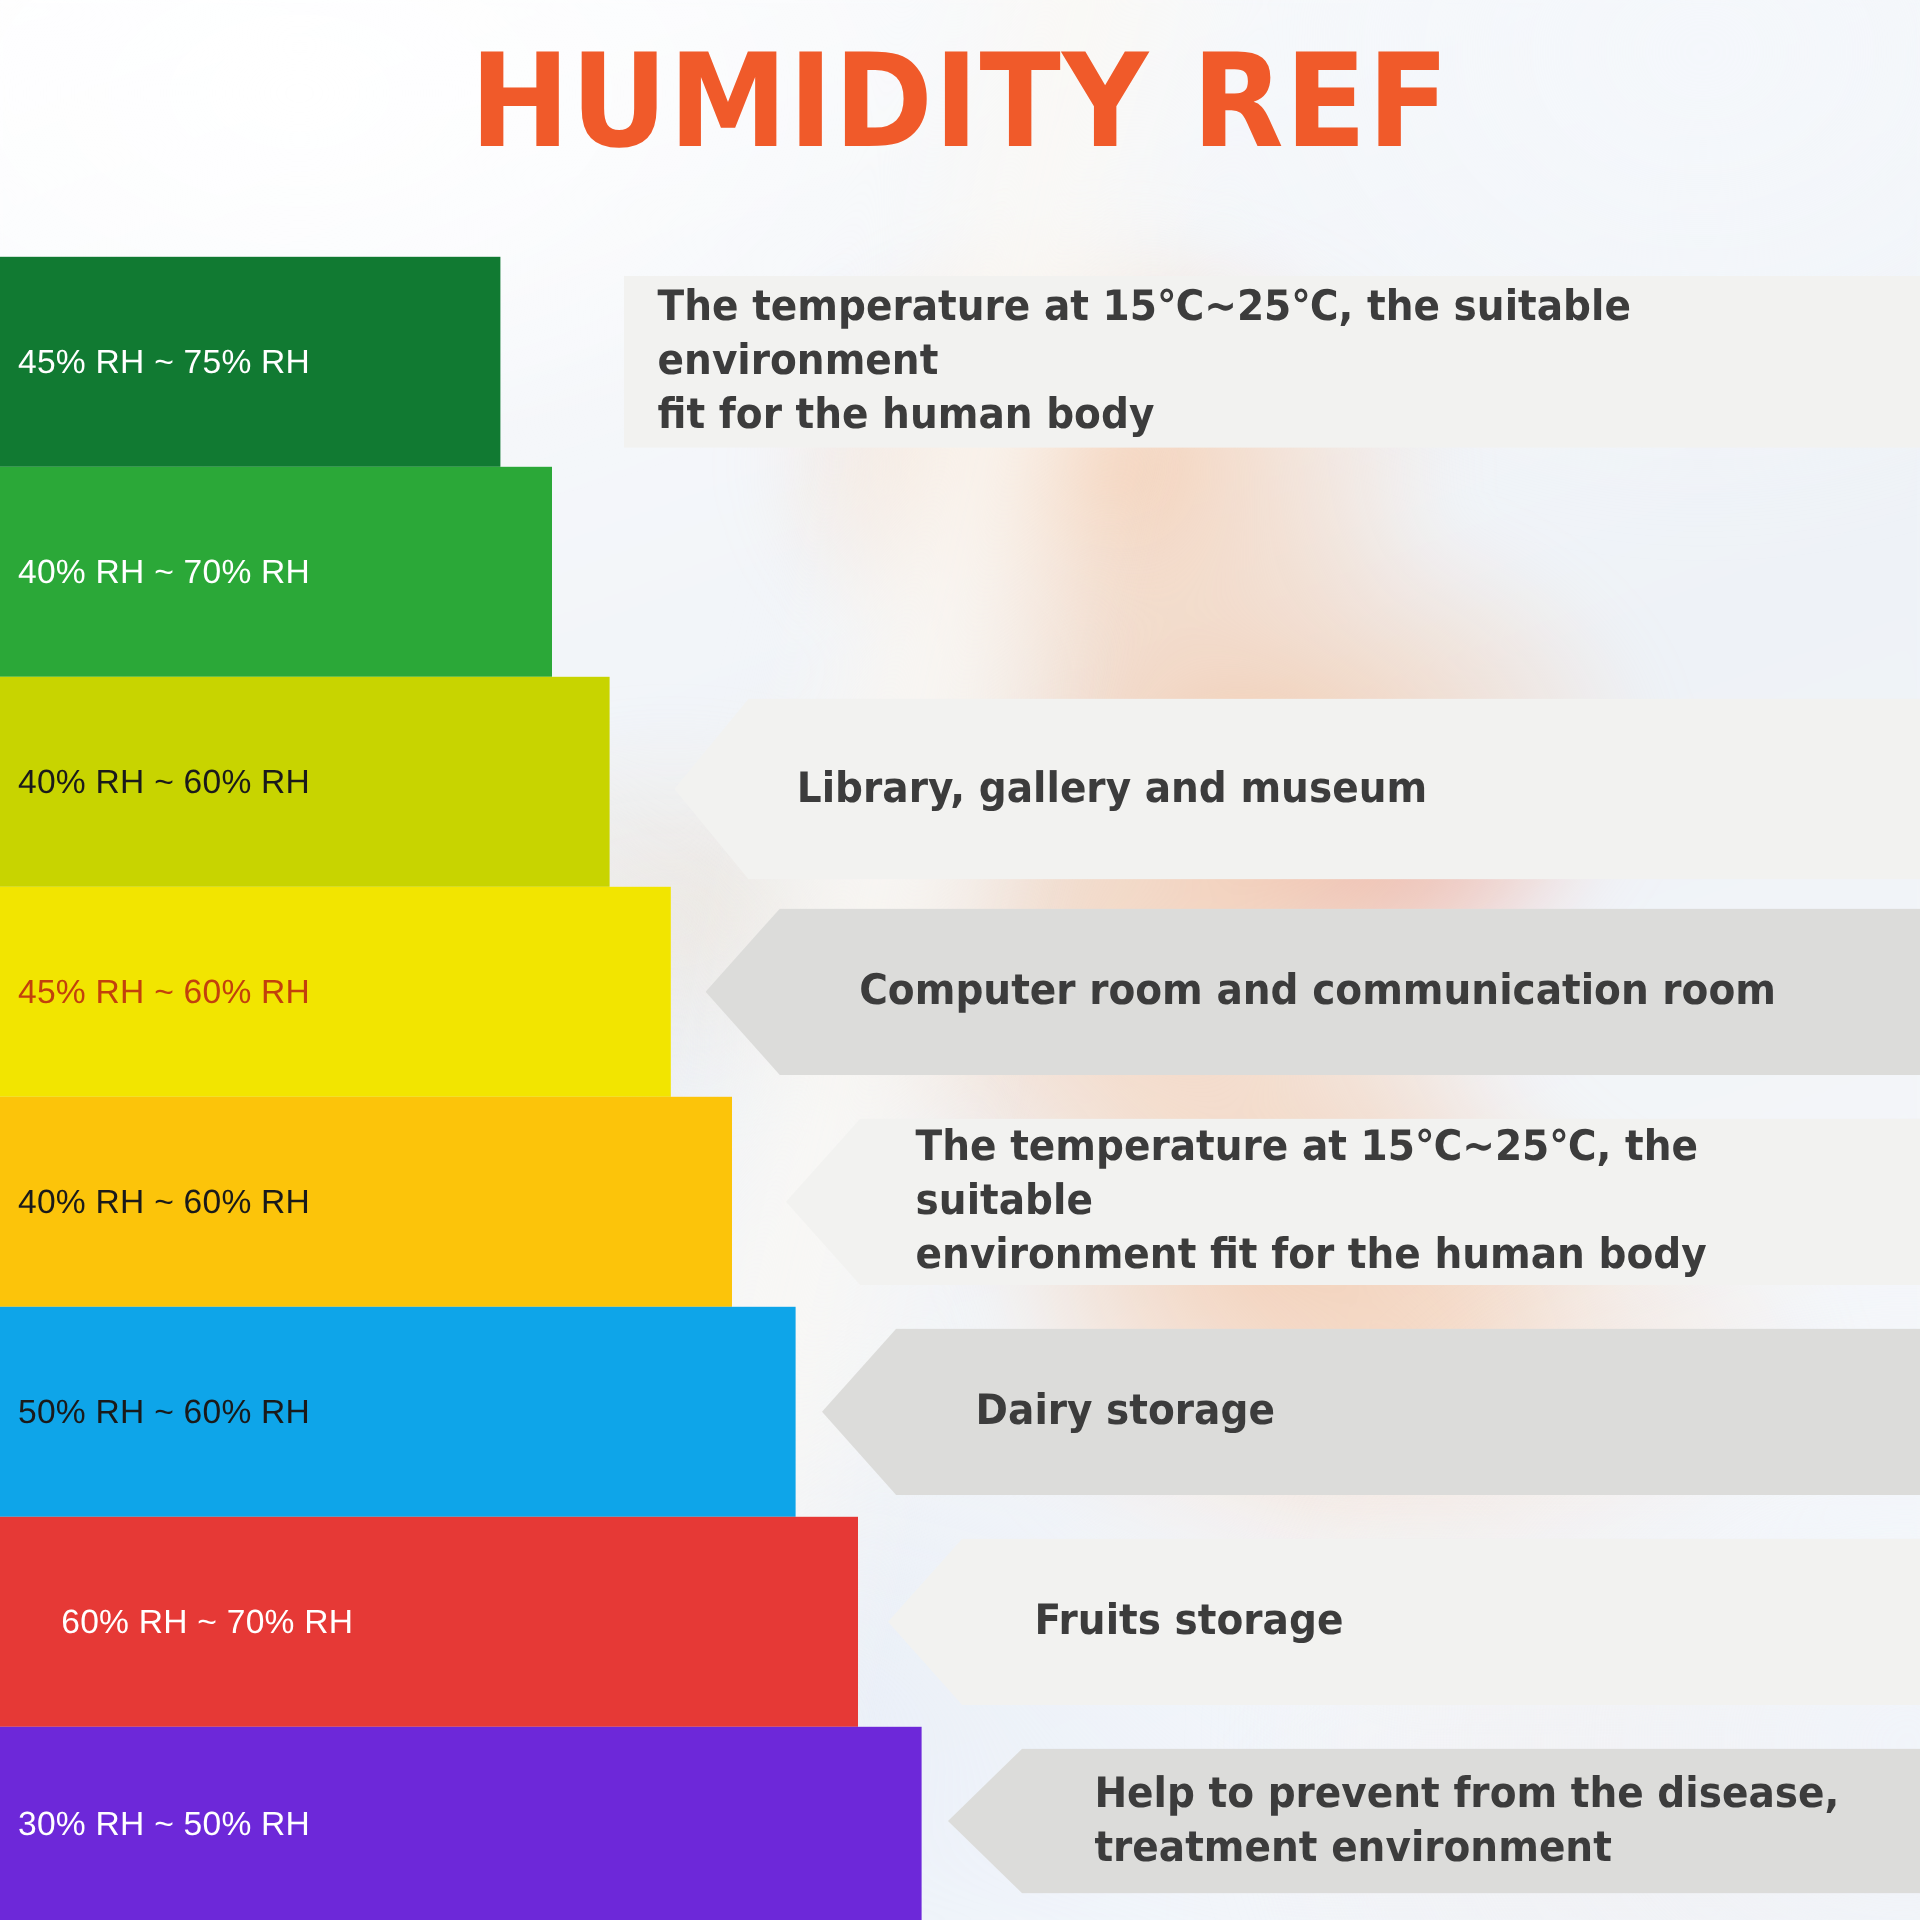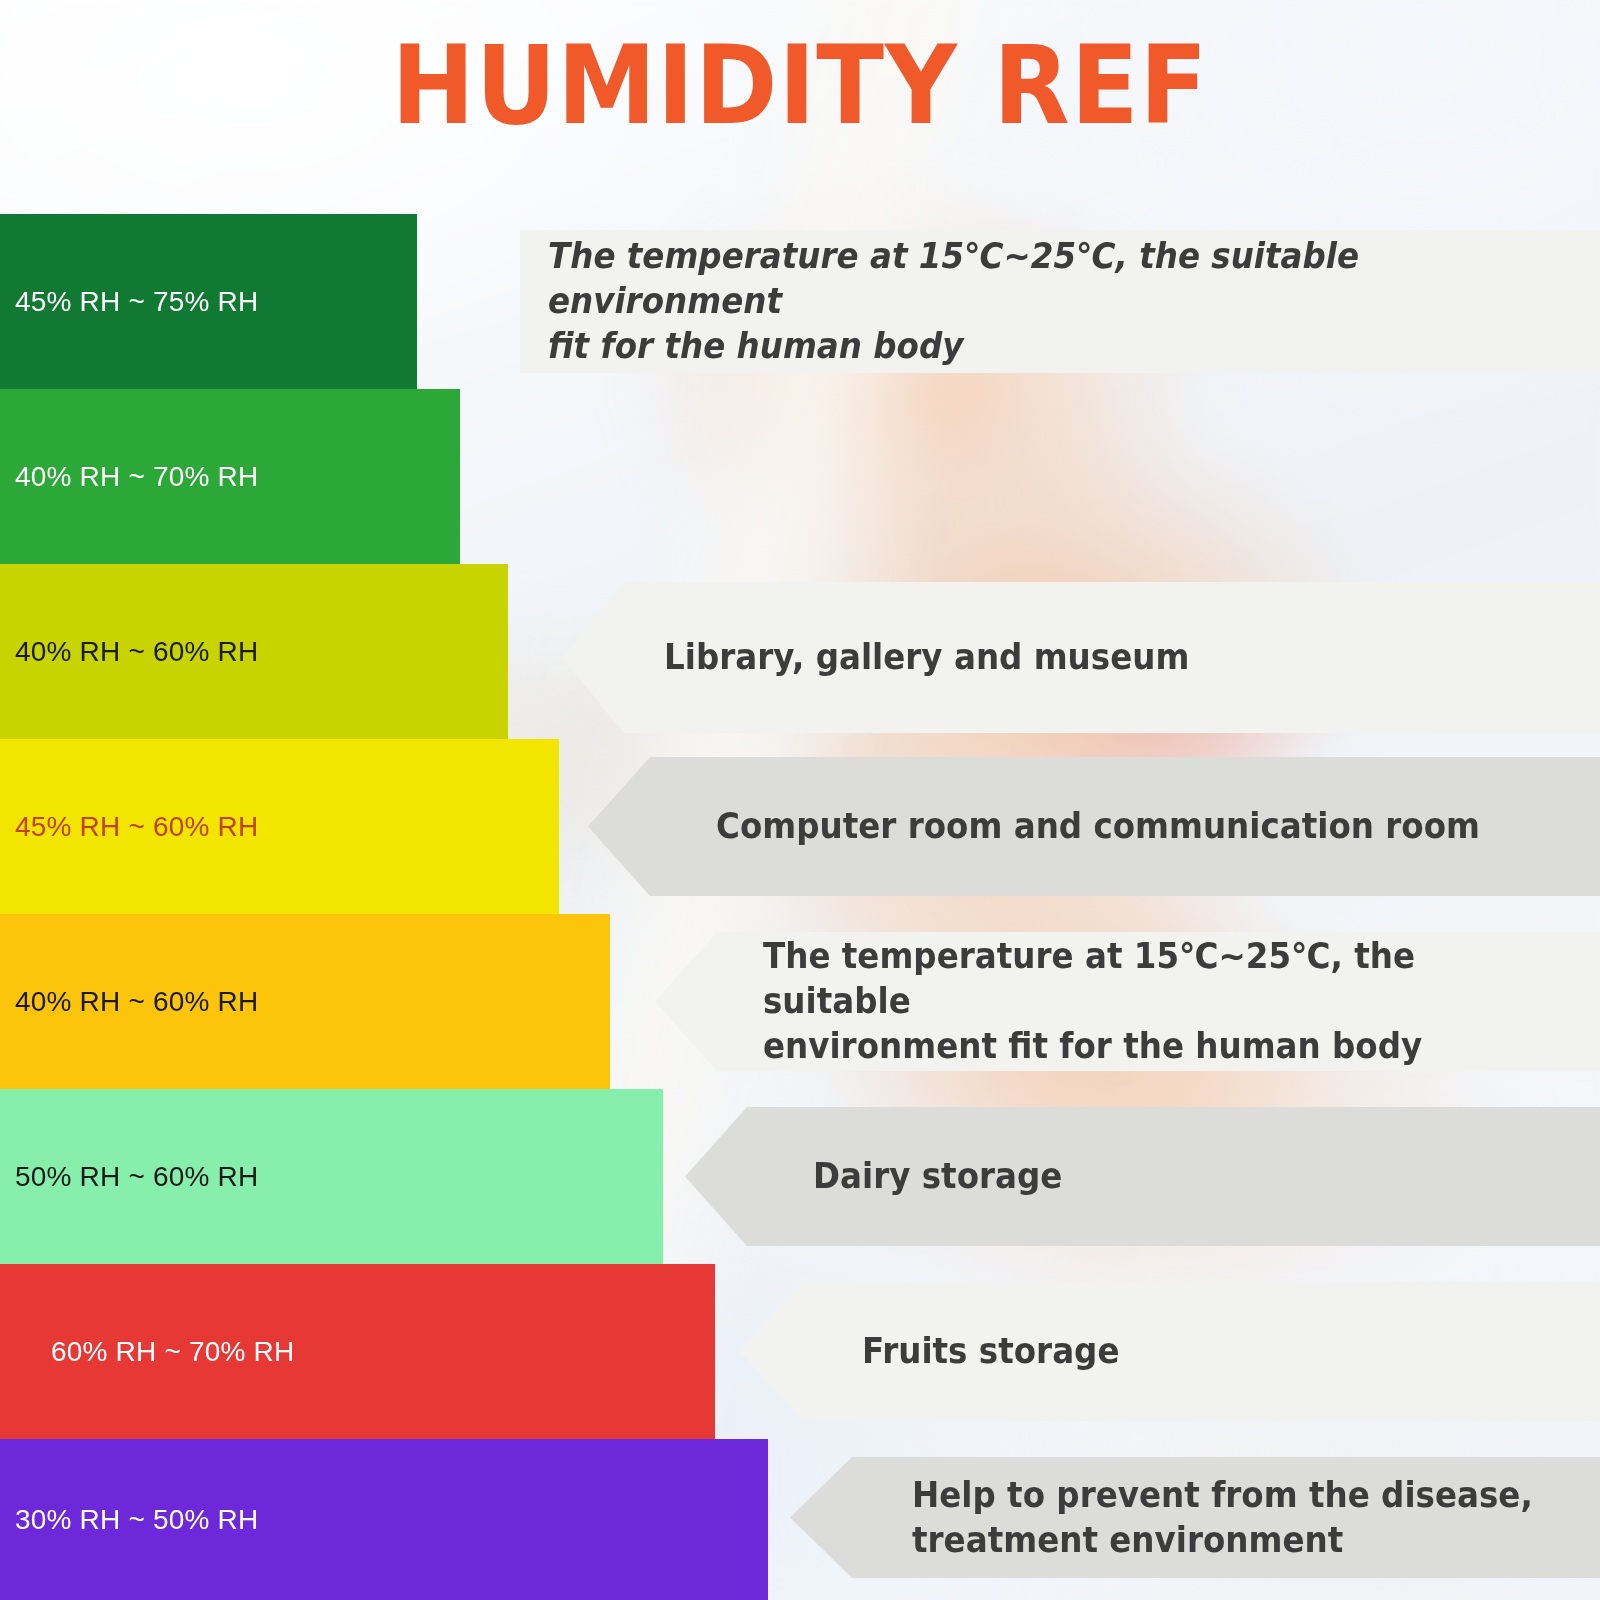--- a/index.html
+++ b/index.html
@@ -101,21 +101,21 @@
   <div class="layer fabric"></div>
 </div>
 
 <div id="title">HUMIDITY REF</div>
 
 <div id="rows">
     <div class="row" style="top: 214px; height: 175px;">
       <div class="bar" style="width: 417px; background: rgb(17, 122, 50);">
         <div class="bar-label" style="color: rgb(255, 255, 255);">45% RH ~ 75% RH</div>
       </div>
-      <div class="panel" style="left: 520px; top: 16px; bottom: 16px; padding-left: 28px; font-style: italic;">
+      <div class="panel" style="left: 520px; top: 16px; bottom: 16px; padding-left: 28px;">
         <div class="shape" style="background: rgb(242, 242, 240);"></div>
         <div class="txt" style="color: rgb(60, 60, 60);">The temperature at 15℃~25℃, the suitable environment
 fit for the human body</div>
       </div>
     </div>
     <div class="row" style="top: 389px; height: 175px;">
       <div class="bar" style="width: 460px; background: rgb(43, 168, 56);">
         <div class="bar-label" style="color: rgb(255, 255, 255);">40% RH ~ 70% RH</div>
       </div>
     </div>
@@ -141,21 +141,21 @@
       <div class="bar" style="width: 610px; background: rgb(252, 196, 10);">
         <div class="bar-label" style="color: rgb(26, 26, 26);">40% RH ~ 60% RH</div>
       </div>
       <div class="panel" style="left: 655px; top: 18px; bottom: 18px; padding-left: 108px;">
         <div class="shape" style="background: rgb(242, 242, 240); clip-path: polygon(62px 0px, 100% 0px, 100% 100%, 62px 100%, 0px 50%);"></div>
         <div class="txt" style="color: rgb(60, 60, 60);">The temperature at 15℃~25℃, the suitable
 environment fit for the human body</div>
       </div>
     </div>
     <div class="row" style="top: 1089px; height: 175px;">
-      <div class="bar" style="width: 663px; background: #86efac;">
+      <div class="bar" style="width: 663px; background: #0ea5e9;">
         <div class="bar-label" style="color: rgb(26, 26, 26);">50% RH ~ 60% RH</div>
       </div>
       <div class="panel" style="left: 685px; top: 18px; bottom: 18px; padding-left: 128px;">
         <div class="shape" style="background: rgb(220, 220, 218); clip-path: polygon(62px 0px, 100% 0px, 100% 100%, 62px 100%, 0px 50%);"></div>
         <div class="txt" style="color: rgb(60, 60, 60);">Dairy storage</div>
       </div>
     </div>
     <div class="row" style="top: 1264px; height: 175px;">
       <div class="bar" style="width: 715px; background: rgb(230, 57, 54);">
         <div class="bar-label" style="color: rgb(255, 255, 255); margin-left: 36px;">60% RH ~ 70% RH</div>

